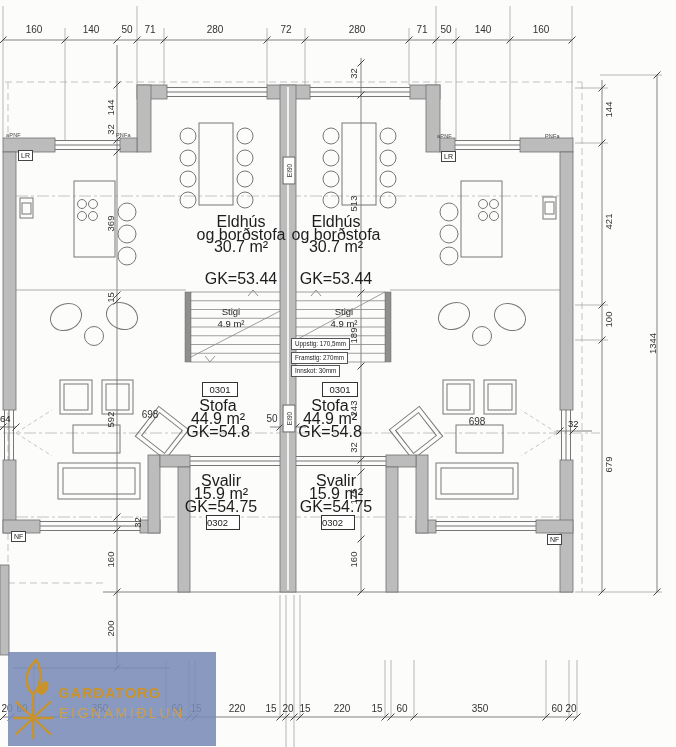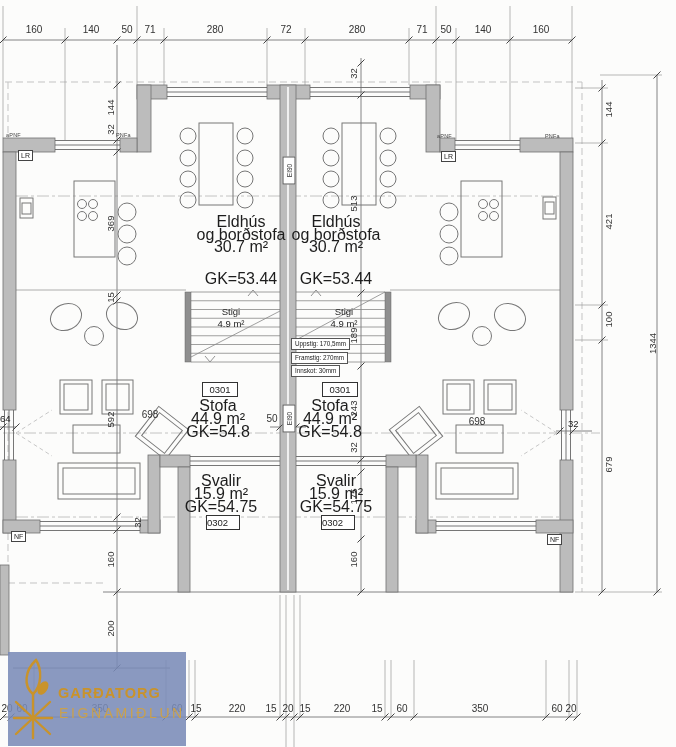--- a/index.html
+++ b/index.html
@@ -17,21 +17,21 @@
   .rno2{position:absolute;width:32px;border:1.2px solid #333;background:#fff;font-size:9.5px;
        text-align:left;line-height:13px;}
   .tag{position:absolute;border:1px solid #444;background:#fff;font-size:7px;line-height:9px;
        padding:0 2px;color:#222;}
   .tiny{position:absolute;font-size:5.5px;color:#444;letter-spacing:0.2px;}
   .spec{position:absolute;border:0.8px solid #555;background:rgba(255,255,255,.95);
         font-size:6.3px;line-height:8px;padding:1px 3px;white-space:nowrap;color:#222;}
   .fire{position:absolute;width:26px;height:11px;border:1px solid #555;background:#fff;
         font-size:6.5px;text-align:center;line-height:11px;transform:rotate(-90deg);
         transform-origin:center center;color:#333;}
-  #logo{position:absolute;left:8px;top:652px;width:178px;height:94px;
+  #logo{position:absolute;left:8px;top:652px;width:208px;height:94px;
         background:rgba(122,139,183,0.88);}
   #logo-brand{position:absolute;left:50px;top:33px;font-size:14.5px;font-weight:bold;
         letter-spacing:1px;color:#c9932b;}
   #logo-tag{position:absolute;left:51px;top:53px;font-size:14px;letter-spacing:2.6px;
         color:#caa14c;}
 </style>
 </head>
 <body>
 
 <div id="canvas">

